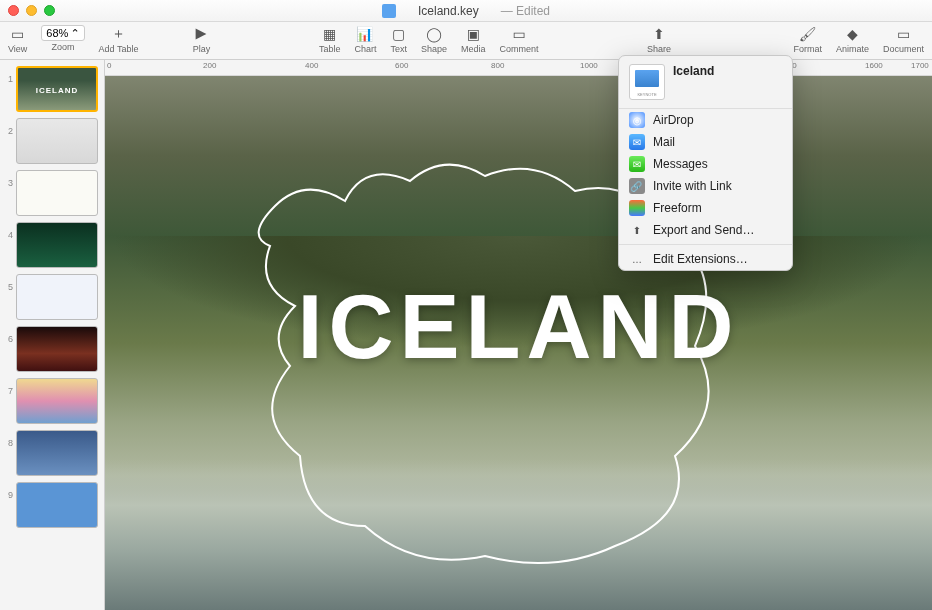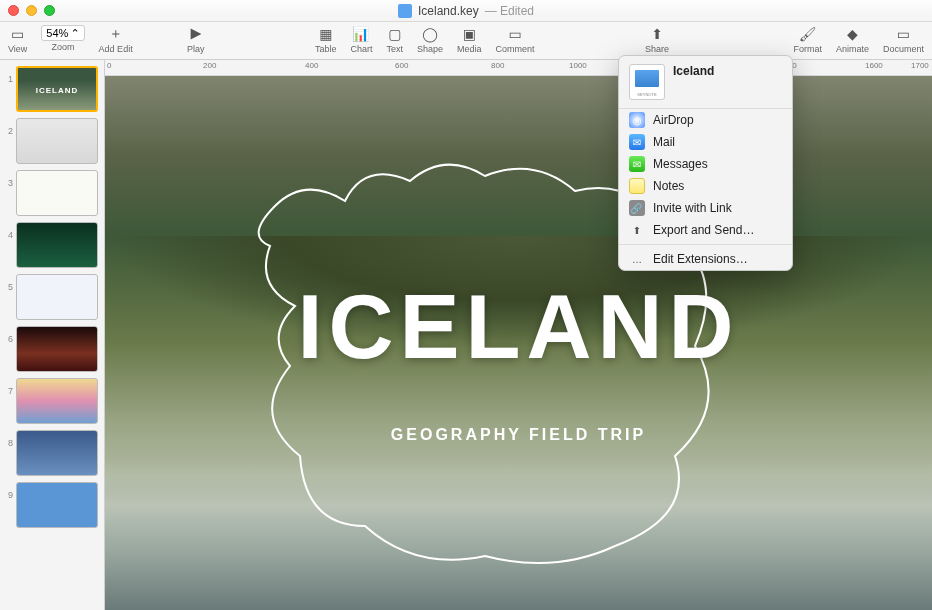--- a/index.html
+++ b/index.html
@@ -5,21 +5,21 @@
     * { margin: 0; padding: 0; box-sizing: border-box; font-family: -apple-system, BlinkMacSystemFont, "Helvetica Neue", sans-serif; }
     body { width: 932px; height: 610px; background: #fff; overflow: hidden; position: relative; }
     
     
     .titlebar { height: 22px; background: linear-gradient(#fdfdfd,#f3f3f3); display:flex; align-items:center; justify-content:center; border-bottom:1px solid #d9d9d9; position:relative; }
     .traffic { position:absolute; left:8px; top:5px; display:flex; gap:7px; }
     .traffic span { width:11px; height:11px; border-radius:50%; display:block; }
     .tr-close{background:#ff5f57;border:0.5px solid #e14540;}
     .tr-min{background:#febc2e;border:0.5px solid #e1a326;}
     .tr-max{background:#28c840;border:0.5px solid #1fa52f;}
-    .title-wrap{display:flex;align-items:center;gap:6px;font-size:12px;color:#444;}
+    .title-wrap{display:flex;align-items:center;gap:22px;font-size:12px;color:#444;}
     .title-icon{width:14px;height:14px;background:#5aa3ef;border-radius:2px;}
     .title-edited{color:#999;}
     
     
     .toolbar { height:38px; background:#f6f6f6; border-bottom:1px solid #cfcfcf; display:flex; align-items:flex-start; padding:3px 8px 0 8px; position:relative;}
     .tbgroup{display:flex;flex-direction:column;align-items:center;margin-right:14px;}
     .tbgroup.right{margin-right:0; margin-left:14px;}
     .tb-spacer{flex:1;}
     .tb-icon{height:18px;display:flex;align-items:center;justify-content:center;color:#555;font-size:14px;}
     .tb-label{font-size:9px;color:#666;margin-top:1px;}
@@ -98,28 +98,28 @@
   </div>
 </div>
 
 <div class="toolbar">
   <div class="tbgroup">
     <div class="tb-icon">▭</div>
     <div class="tb-label">View</div>
   </div>
   <div class="tbgroup">
     <div class="zoom-ctl">
-        <span>54%</span>
+        <span>68%</span>
         <span>⌃</span>
       </div>
     <div class="tb-label">Zoom</div>
   </div>
   <div class="tbgroup">
     <div class="tb-icon">＋</div>
-    <div class="tb-label">Add Edit</div>
+    <div class="tb-label">Add Table</div>
   </div>
   <div style="width:40px"></div>
   <div class="tbgroup">
     <div class="tb-icon play-icon">
         <svg viewBox="0 0 20 14">
           <path d="M4 1 L16 7 L4 13 Z" fill="#555"></path>
         </svg>
       </div>
     <div class="tb-label">Play</div>
   </div>
@@ -208,36 +208,35 @@
       </div>
   </div>
 
   <div class="canvas-area">
     <div class="ruler-h">
       <span style="left:2px">0</span>
       <span style="left:98px">200</span>
       <span style="left:200px">400</span>
       <span style="left:290px">600</span>
       <span style="left:386px">800</span>
-      <span style="left:464px">1000</span>
+      <span style="left:475px">1000</span>
       <span style="left:578px">1200</span>
       <span style="left:674px">1400</span>
       <span style="left:760px">1600</span>
       <span style="left:806px">1700</span>
     </div>
     <div class="slide-canvas">
       <div class="mountain"></div>
       <div class="river"></div>
       <div class="outline">
         <svg viewBox="0 0 500 430">
             <path d="M60 160 Q20 140 35 100 Q10 90 40 60 Q70 30 110 55 Q130 15 175 35 Q210 5 250 30 Q300 10 340 45 Q400 30 440 90 Q490 130 460 200 Q495 260 440 310 Q460 370 380 400 Q320 428 250 410 Q180 425 130 380 Q70 380 65 310 Q15 270 55 220 Q30 190 60 160 Z" fill="none" stroke="#fff" stroke-width="2"></path>
           </svg>
       </div>
       <div class="slide-title">ICELAND</div>
-      <div class="slide-sub">GEOGRAPHY FIELD TRIP</div>
     </div>
   </div>
 </div>
 
 <div class="popover">
   <div class="pop-header">
     <div class="pop-doc-icon"></div>
     <div>
       <div class="pop-title">Iceland</div>
     </div>
@@ -249,28 +248,28 @@
       </div>
     <div class="pop-item">
         <span class="pop-icon ic-mail">✉︎</span>
         <span>Mail</span>
       </div>
     <div class="pop-item">
         <span class="pop-icon ic-msg">✉︎</span>
         <span>Messages</span>
       </div>
     <div class="pop-item">
-        <span class="pop-icon ic-notes"></span>
-        <span>Notes</span>
-      </div>
-    <div class="pop-item">
         <span class="pop-icon ic-link">🔗</span>
         <span>Invite with Link</span>
       </div>
     <div class="pop-item">
+        <span class="pop-icon ic-freeform"></span>
+        <span>Freeform</span>
+      </div>
+    <div class="pop-item">
         <span class="pop-icon ic-export">⬆︎</span>
         <span>Export and Send…</span>
       </div>
     <div class="pop-sep"></div>
     <div class="pop-item">
         <span class="pop-icon ic-edit">…</span>
         <span>Edit Extensions…</span>
       </div>
   </div>
 </div>

